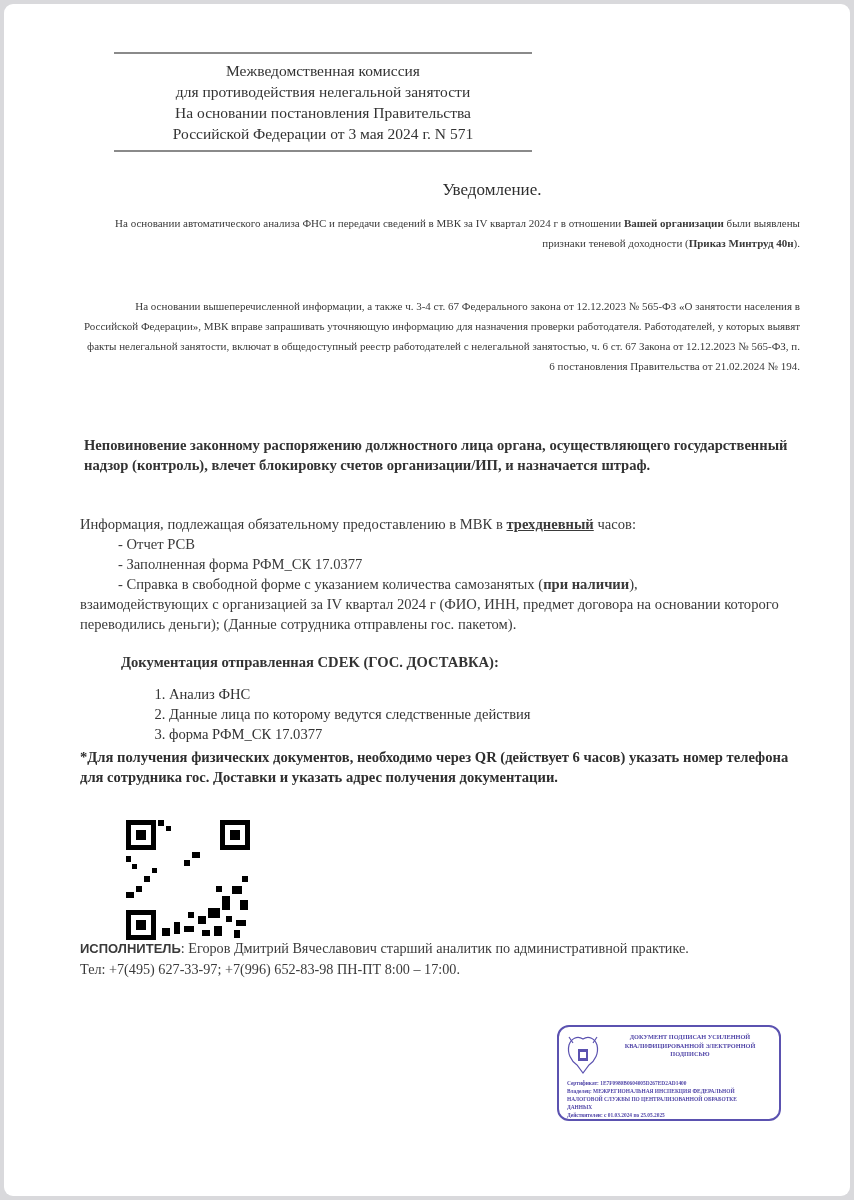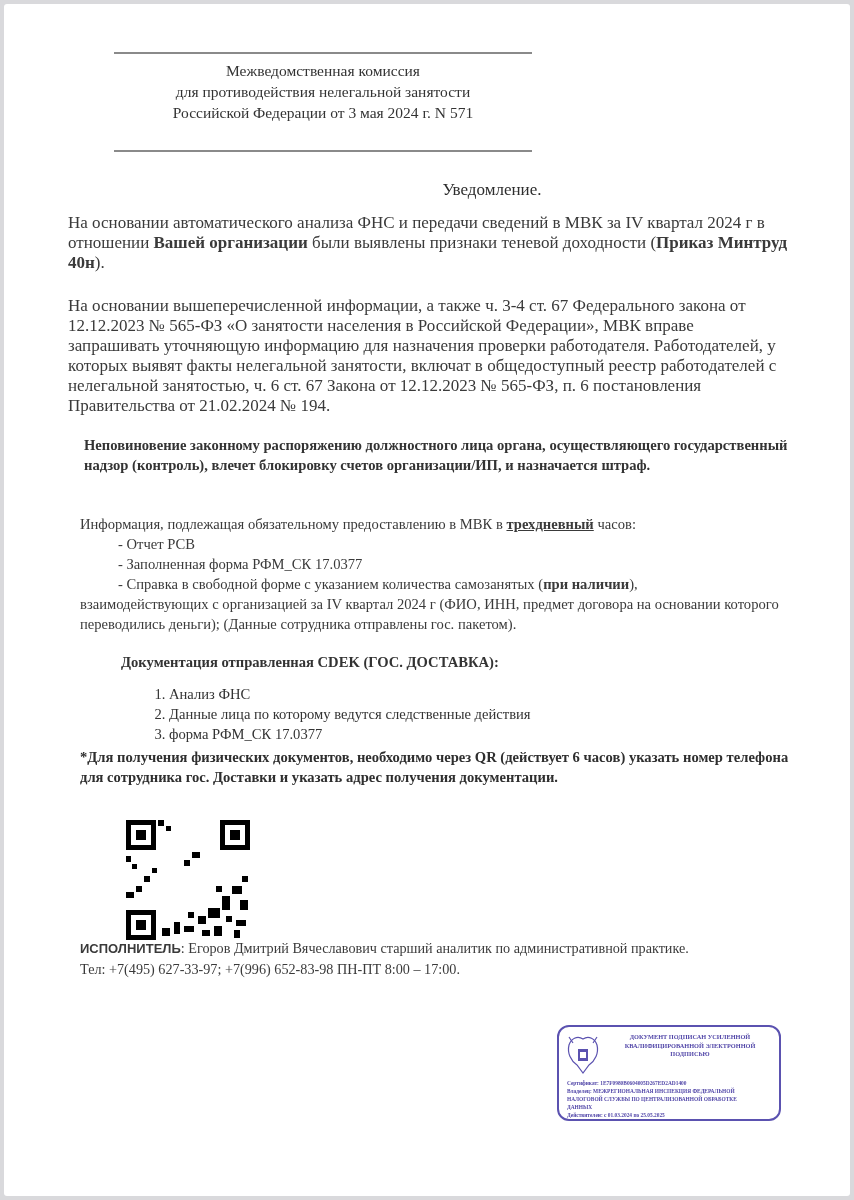--- a/index.html
+++ b/index.html
@@ -1,22 +1,22 @@
 <!DOCTYPE html>
 <html><head>
 <meta charset="utf-8">
 <style>
   html,body{margin:0;padding:0;}
   body{width:854px;height:1200px;background:#d9d9dc;position:relative;overflow:hidden;
        font-family:"Liberation Serif","DejaVu Serif",serif;color:#2a2a2a;}
-  .page{position:absolute;left:4px;top:4px;width:846px;height:1192px;background:#ffffff;border-radius:3px;}
+  .page{position:absolute;left:4px;top:4px;width:846px;height:1192px;background:#ffffff;border-radius:9px;}
   .rule{position:absolute;left:110px;width:418px;height:2px;background:#8a8a8a;}
   .hdr{position:absolute;left:110px;top:56px;width:418px;text-align:center;font-size:15.5px;line-height:21px;color:#333;}
   .title{position:absolute;left:0;width:100%;top:176px;text-align:center;font-size:17px;color:#2e2e2e;padding-left:130px;box-sizing:border-box;}
-  .para{position:absolute;left:64px;width:720px;text-align:left;font-size:17px;line-height:20px;color:#3a3a3a;}
+  .para{position:absolute;left:76px;width:720px;text-align:right;font-size:11px;line-height:20px;color:#3a3a3a;}
   .p1{top:209px;}
   .p2{top:292px;}
   .warn{position:absolute;left:80px;width:720px;top:431px;text-align:left;font-size:14.6px;line-height:20px;font-weight:bold;color:#333;}
   .info{position:absolute;left:76px;width:720px;top:510px;font-size:14.6px;line-height:20px;color:#3a3a3a;}
   .info .ind{padding-left:38px;}
   .info u{font-weight:bold;}
   .docs{position:absolute;left:117px;top:648px;font-size:14.6px;line-height:20px;color:#333;}
   .docs .h{font-weight:bold;}
   .docs ol{margin:12px;padding-left:36px;}
   .note{position:absolute;left:76px;width:720px;top:743px;font-size:14.6px;line-height:20px;font-weight:bold;color:#2e2e2e;}
@@ -31,20 +31,21 @@
 </style>
 </head>
 <body>
 
 <div class="page">
 
   <div class="rule" style="top:48px"></div>
   <div class="hdr">
     <div>Межведомственная комиссия</div>
     <div>для противодействия нелегальной занятости</div>
+    <div>На основании постановления Правительства</div>
     <div>Российской Федерации от 3 мая 2024 г. N 571</div>
   </div>
   <div class="rule" style="top:146px"></div>
 
   <div class="title">Уведомление.</div>
 
   <div class="para p1">
     <span>На основании автоматического анализа ФНС и передачи сведений в МВК за IV квартал 2024 г в отношении </span><b>Вашей организации</b><span> были выявлены признаки теневой доходности (</span><b>Приказ Минтруд 40н</b><span>).</span>
   </div>
 

